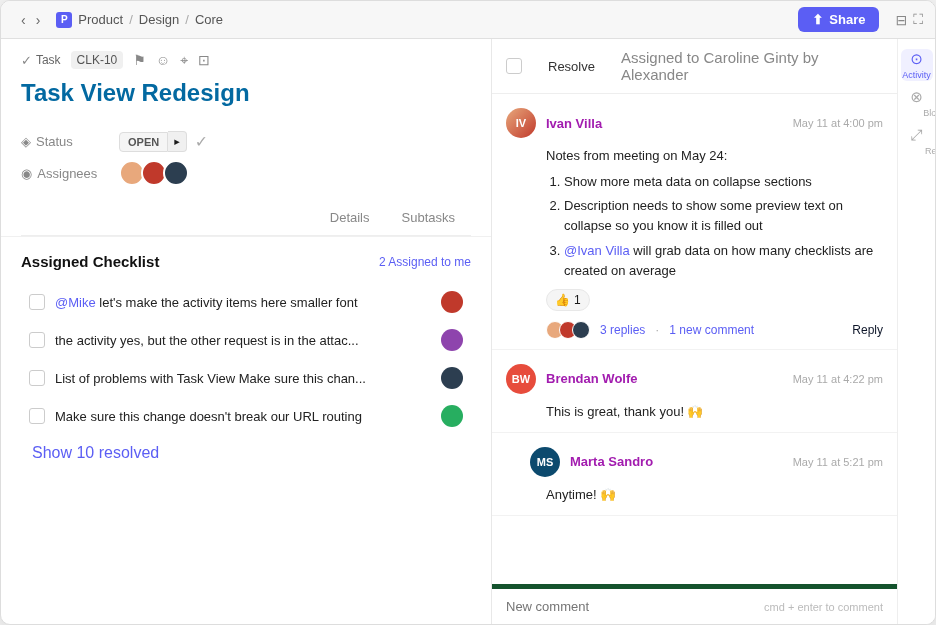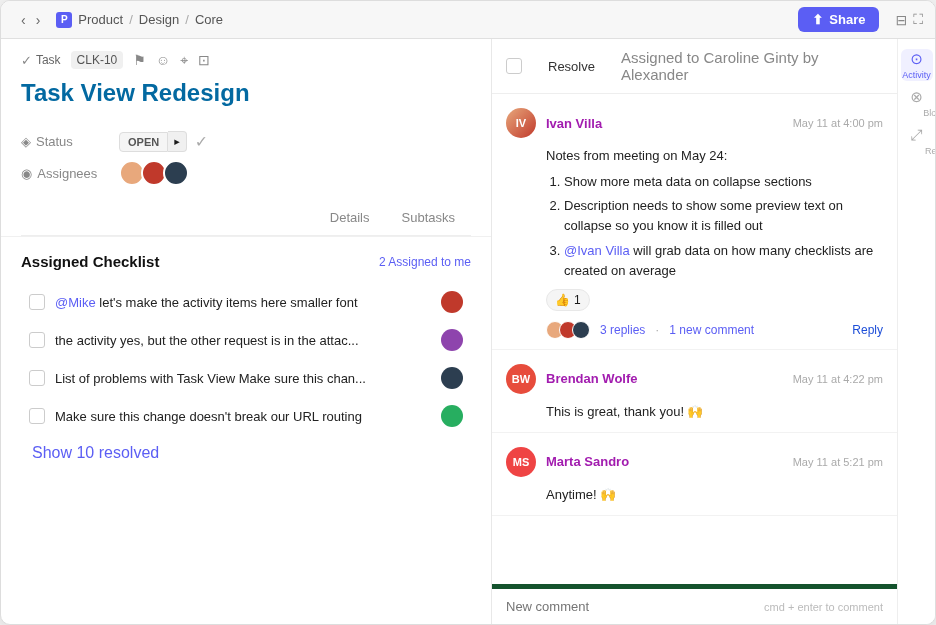--- a/index.html
+++ b/index.html
@@ -331,21 +331,21 @@
       display: flex;
       align-items: center;
       justify-content: center;
       font-size: 11px;
       font-weight: 700;
       color: white;
       flex-shrink: 0;
     }
     .cav-ivan { background: linear-gradient(135deg, #e8a87c, #c0392b); }
     .cav-brendan { background: #e74c3c; }
-    .cav-marta { background: #ef4444; }
+    .cav-marta { background: #0c4a6e; margin-left: 24px; }
 
     .comment-author { font-size: 13px; font-weight: 600; color: #a21caf; }
     .comment-time { margin-left: auto; font-size: 11px; color: #aaa; }
     .comment-body { font-size: 13px; color: #222; line-height: 1.55; margin-left: 40px; }
     .comment-body ol { padding-left: 18px; }
     .comment-body li { margin-bottom: 4px; }
     .comment-mention { color: #5b5ef4; cursor: pointer; }
 
     .comment-reactions {
       margin-left: 40px;
@@ -383,21 +383,21 @@
       font-size: 7px;
       font-weight: 600;
       color: white;
     }
     .reply-avatar:first-child { margin-left: 0; }
     .ra-1 { background: #e8a87c; }
     .ra-2 { background: #c0392b; }
     .ra-3 { background: #2c3e50; }
     .replies-text { font-size: 12px; color: #5b5ef4; cursor: pointer; }
     .new-comment-badge { font-size: 12px; color: #5b5ef4; cursor: pointer; }
-    .reply-btn { margin-left: auto; font-size: 12px; color: #1d4ed8; cursor: pointer; }
+    .reply-btn { margin-left: auto; font-size: 12px; color: #0f172a; cursor: pointer; }
 
     
     .new-comment-bar {
       border-top: 5px solid #14532d;
       padding: 10px 14px;
       display: flex;
       align-items: center;
       flex-shrink: 0;
     }
     .new-comment-input {

